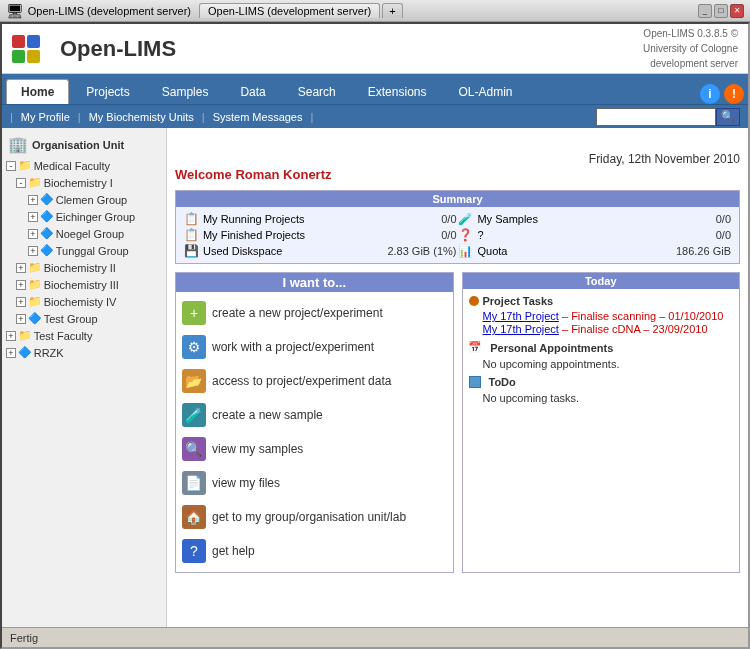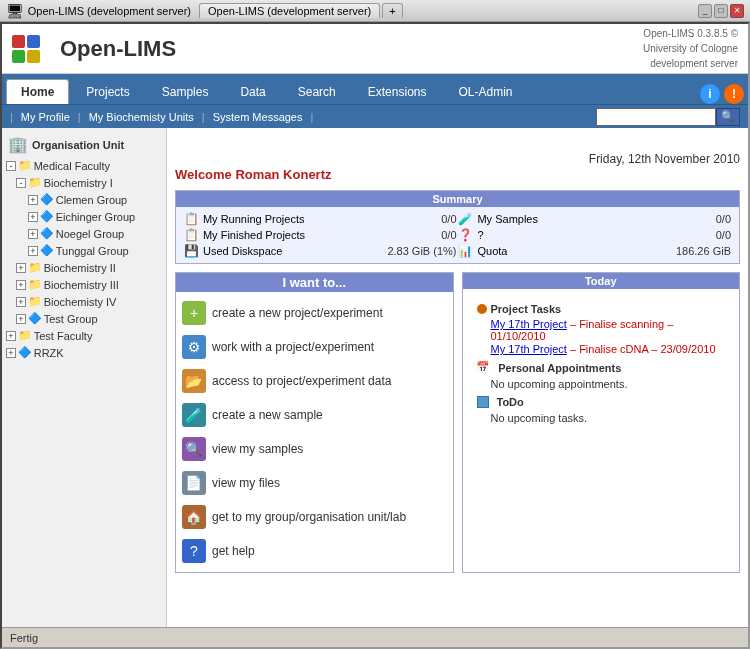--- a/index.html
+++ b/index.html
@@ -87,21 +87,21 @@
     .icon-orange { background: #cc8833; color: #fff; }
     .icon-teal { background: #338899; color: #fff; }
     .icon-purple { background: #8855aa; color: #fff; }
     .icon-gray { background: #778899; color: #fff; }
     .icon-house { background: #aa6633; color: #fff; }
     .icon-help { background: #3366cc; color: #fff; }
 
     
     #today-box { border: 1px solid #aac; }
     #today-title { background: #7788cc; color: #fff; text-align: center; padding: 2px; font-size: 11px; font-weight: bold; }
-    #today-content { padding: 14px; font-size: 11px; }
+    #today-content { padding: 6px; font-size: 11px; }
     .today-section-header { display: flex; align-items: center; gap: 4px; font-size: 11px; color: #333; margin-bottom: 3px; }
     .dot-icon { width: 10px; height: 10px; border-radius: 50%; background: #888; flex-shrink: 0; }
     .dot-orange { background: #cc6600; }
     .today-link { color: #0000cc; text-decoration: underline; cursor: pointer; }
     .today-red { color: #cc0000; }
     .today-normal { color: #333; margin: 2px 0; }
     .today-item { margin: 1px 0 1px 14px; font-size: 11px; }
     .section-divider { margin: 6px 0 4px; }
     .todo-icon { display: inline-block; width: 12px; height: 12px; background: #5599cc; border: 1px solid #3377aa; margin-right: 4px; }
 

